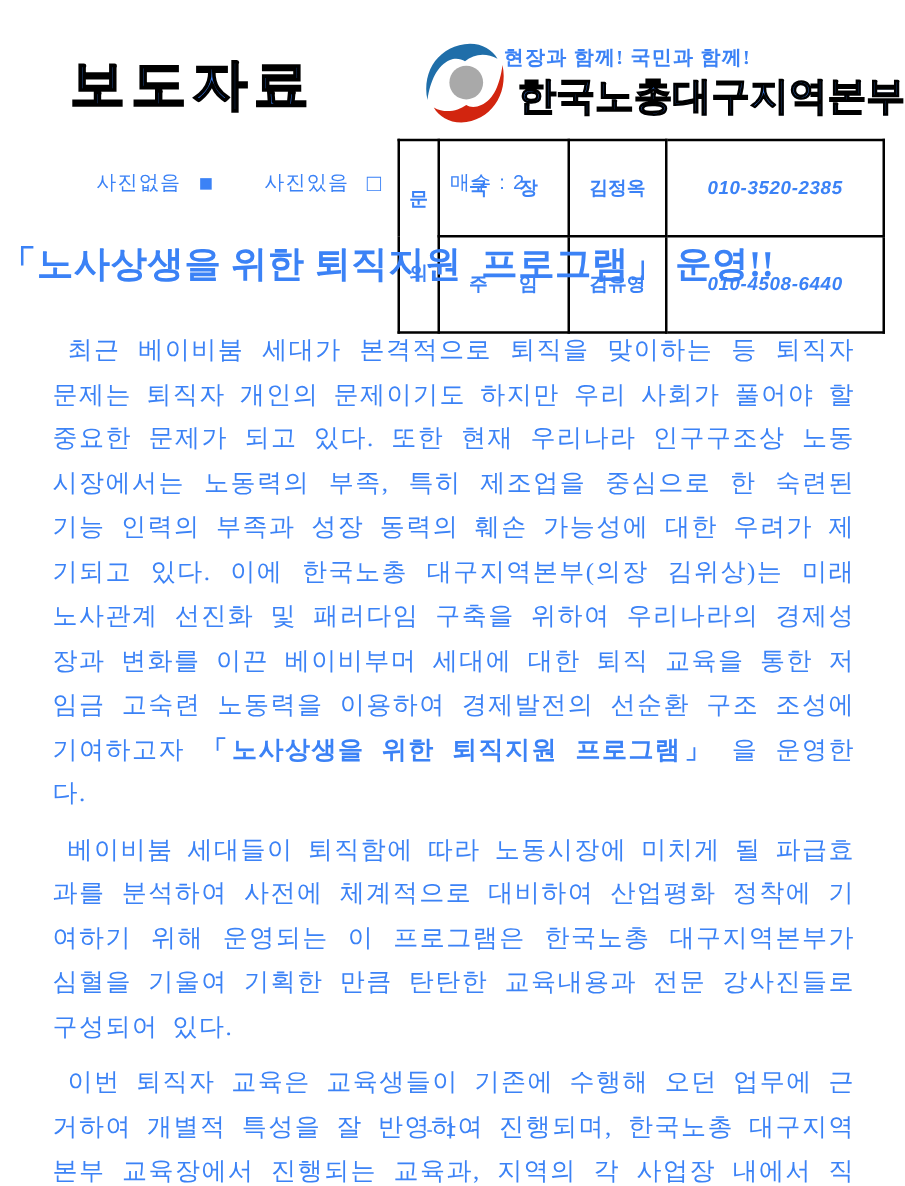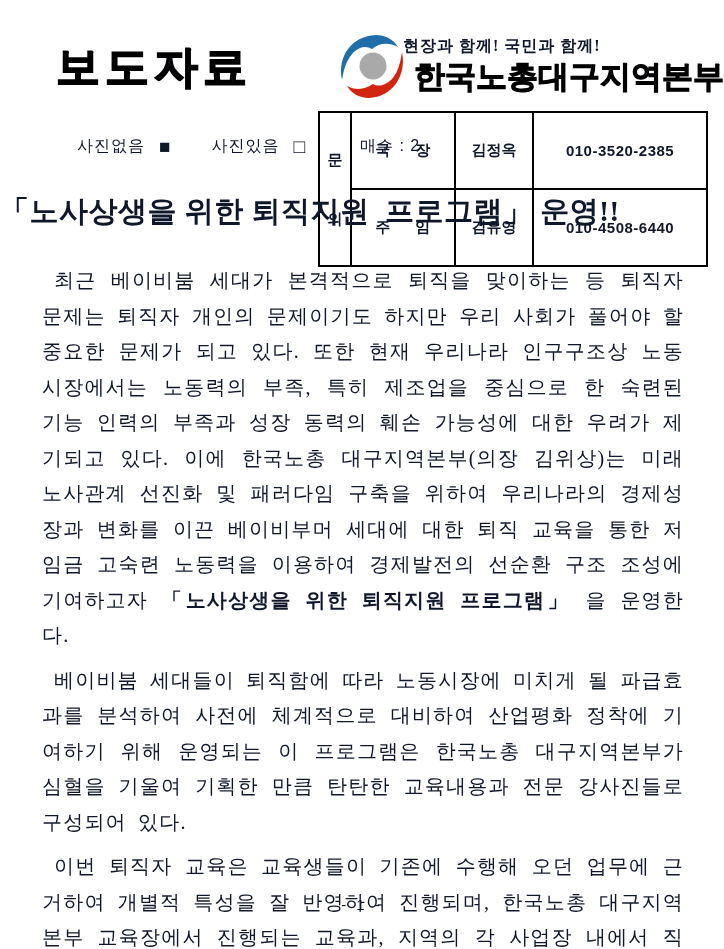--- a/index.html
+++ b/index.html
@@ -3,21 +3,21 @@
 <meta charset="utf-8">
 <style>
   * { margin: 0; padding: 0; box-sizing: border-box; }
   html, body { background: #e8e8e8; }
   .page {
     position: relative;
     width: 724px;
     height: 949px;
     margin: 0 auto;
     background: #ffffff;
-    color: #0f172a;
+    color: #3b82f6;
     overflow: hidden;
     font-family: "Liberation Serif", "DejaVu Serif", serif;
     padding-left: 12px;
   }
 
   
   .doc-type {
     position: absolute;
     left: 56px;
     top: 38px;
@@ -80,21 +80,21 @@
     border: 2px solid #000;
     height: 25px;
     text-align: center;
     vertical-align: middle;
     padding: 0;
     white-space: pre;
   }
   td.col-inq { width: 30px; }
   td.col-pos { width: 98px; }
   td.col-name { width: 74px; }
-  td.col-phone { width: 164px; letter-spacing: 0.5px; }
+  td.col-phone { width: 164px; letter-spacing: 0.5px; font-style: italic; }
   .inq-ch { display: block; line-height: 25px; }
 
   
   .headline {
     position: absolute;
     left: 0; right: 0;
     top: 192px;
     text-align: left;
     font-family: "Liberation Serif", "DejaVu Serif", serif;
     font-size: 29px;

